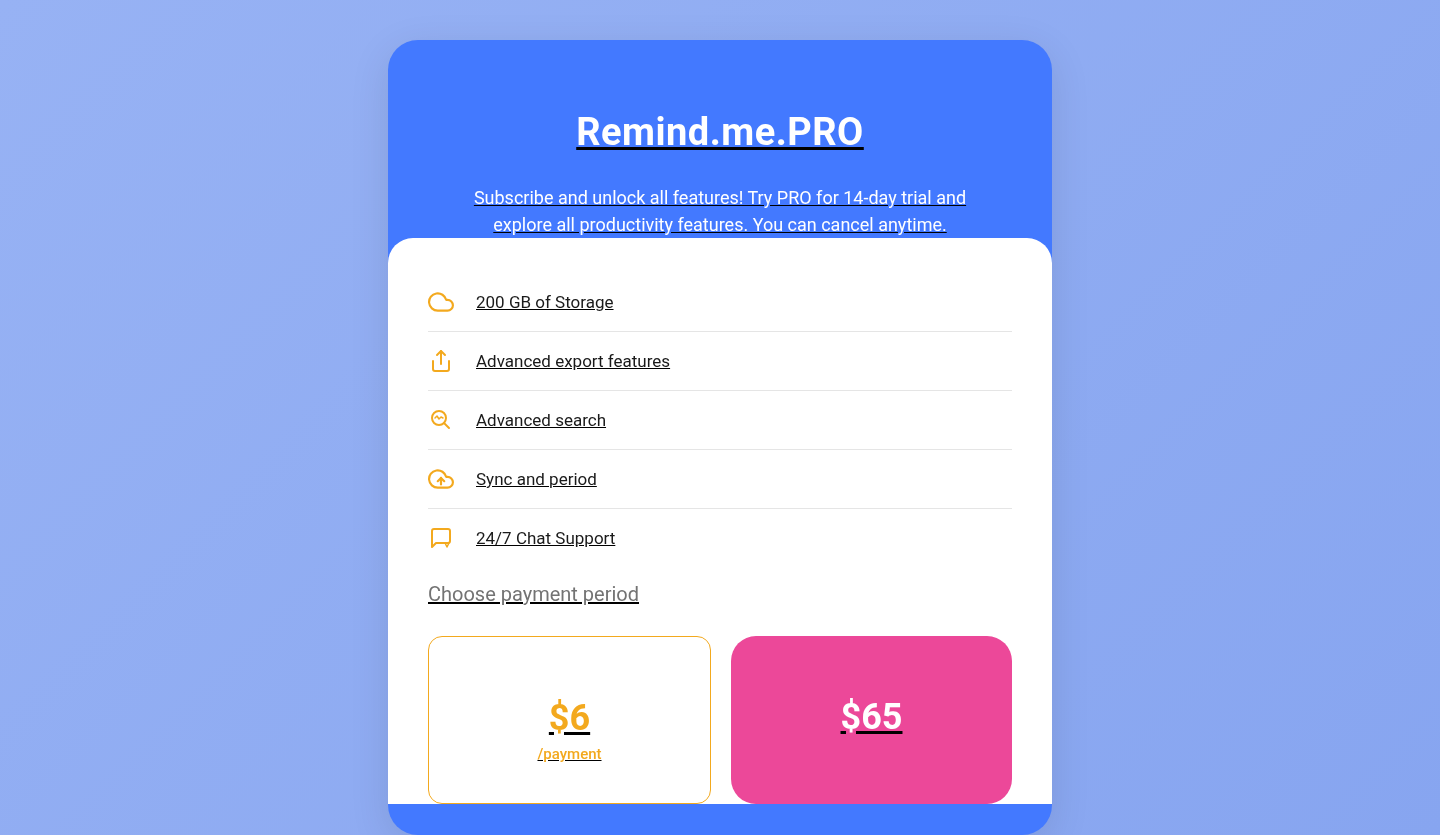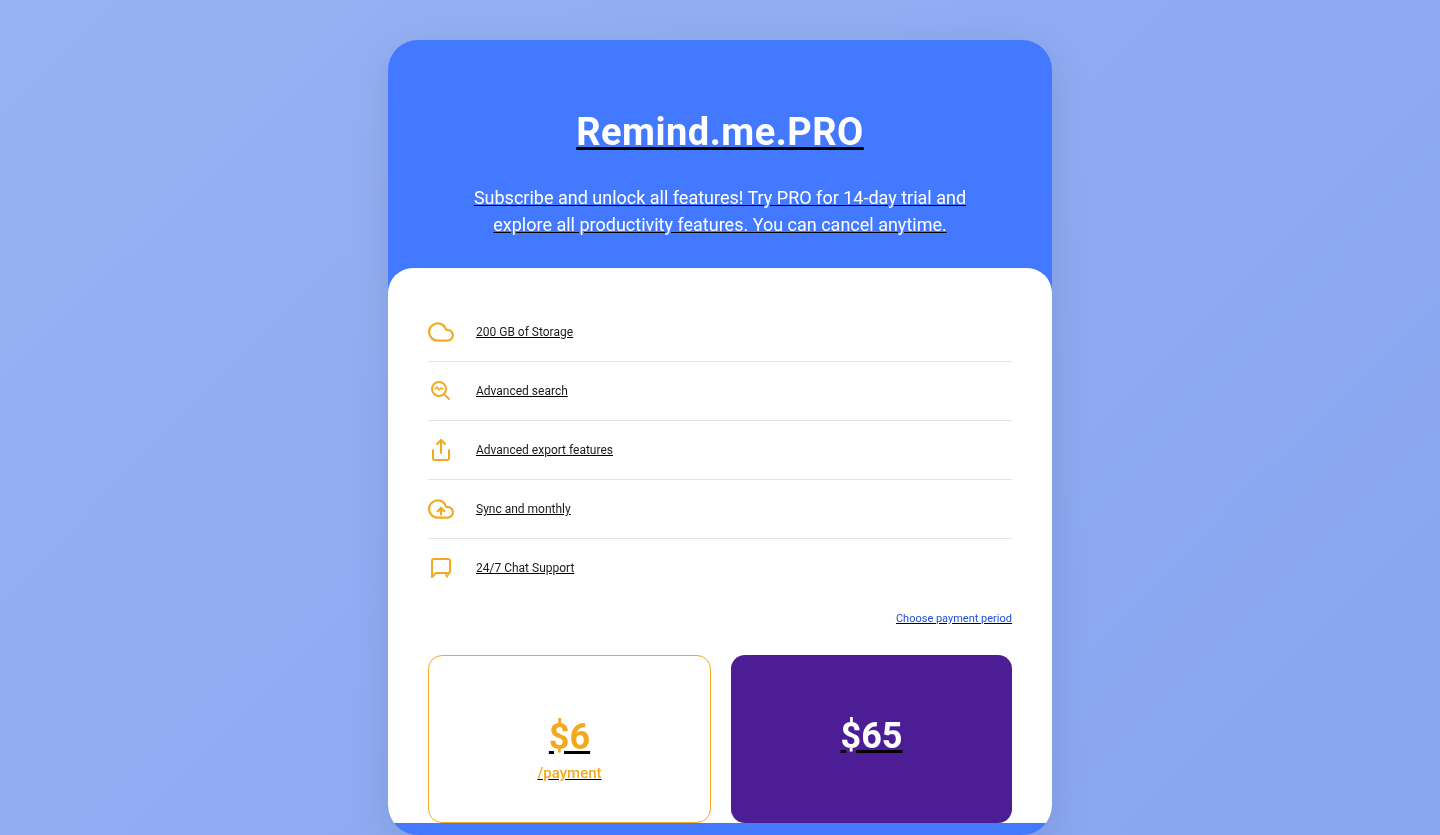--- a/index.html
+++ b/index.html
@@ -32,21 +32,20 @@
       text-align: center;
       margin-bottom: 30px;
       letter-spacing: 0.5px;
     }
     .subtitle {
       color: #fff;
       font-size: 18px;
       text-align: center;
       padding: 0 60px;
       line-height: 1.5;
-      margin-bottom: 30px;
     }
     .inner-card {
       background: #fff;
       border-radius: 25px 25px 0 0;
       padding: 35px 40px 0 40px;
     }
     .feature-row {
       display: flex;
       align-items: center;
       gap: 22px;
@@ -58,46 +57,47 @@
     .feature-icon {
       width: 26px;
       height: 26px;
       flex-shrink: 0;
       display: flex;
       align-items: center;
       justify-content: center;
     }
     .feature-text {
       color: #1a1a1a;
-      font-size: 12px;
+      font-size: 17px;
     }
     .helper-text {
-      color: #1d4ed8;
-      font-size: 11px;
-      text-align: right;
+      color: #737373;
+      font-size: 20px;
+      text-align: left;
       margin-top: 15px;
       margin-bottom: 30px;
     }
     .plans {
       display: flex;
       gap: 20px;
     }
     .plan-card {
       flex: 1;
       border-radius: 14px;
       padding: 60px 20px 40px 20px;
       text-align: center;
       cursor: pointer;
     }
     .plan-monthly {
       background: #fff;
       border: 1.5px solid #f3a91e;
     }
     .plan-annually {
-      background: #4c1d95;
+      background: #ec4899;
+      border-radius: 25px;
     }
     .plan-price {
       font-size: 36px;
       font-weight: 700;
       margin-bottom: 6px;
     }
     .plan-monthly .plan-price {
       color: #f3a91e;
     }
     .plan-annually .plan-price {
@@ -128,48 +128,48 @@
         <svg viewBox="0 0 24 24" width="26" height="26" fill="none" stroke="#f3a91e" stroke-width="2" stroke-linecap="round" stroke-linejoin="round">
             <path d="M18 10h-1.26A8 8 0 1 0 9 20h9a5 5 0 0 0 0-10z"></path>
           </svg>
       </span>
       <span class="feature-text">200 GB of Storage</span>
     </div>
 
     <div class="feature-row">
       <span class="feature-icon">
         <svg viewBox="0 0 24 24" width="24" height="24" fill="none" stroke="#f3a91e" stroke-width="2" stroke-linecap="round" stroke-linejoin="round">
+            <path d="M4 12v8a2 2 0 0 0 2 2h12a2 2 0 0 0 2-2v-8"></path>
+            <polyline points="16 6 12 2 8 6"></polyline>
+            <line x1="12" y1="2" x2="12" y2="15"></line>
+          </svg>
+      </span>
+      <span class="feature-text">Advanced export features</span>
+    </div>
+
+    <div class="feature-row">
+      <span class="feature-icon">
+        <svg viewBox="0 0 24 24" width="24" height="24" fill="none" stroke="#f3a91e" stroke-width="2" stroke-linecap="round" stroke-linejoin="round">
             <circle cx="10" cy="10" r="7"></circle>
             <line x1="20" y1="20" x2="15" y2="15"></line>
             <path d="M6 10 L8 8 L10 11 L12 9 L14 10" stroke-width="1.5"></path>
           </svg>
       </span>
       <span class="feature-text">Advanced search</span>
     </div>
 
     <div class="feature-row">
       <span class="feature-icon">
-        <svg viewBox="0 0 24 24" width="24" height="24" fill="none" stroke="#f3a91e" stroke-width="2" stroke-linecap="round" stroke-linejoin="round">
-            <path d="M4 12v8a2 2 0 0 0 2 2h12a2 2 0 0 0 2-2v-8"></path>
-            <polyline points="16 6 12 2 8 6"></polyline>
-            <line x1="12" y1="2" x2="12" y2="15"></line>
-          </svg>
-      </span>
-      <span class="feature-text">Advanced export features</span>
-    </div>
-
-    <div class="feature-row">
-      <span class="feature-icon">
         <svg viewBox="0 0 24 24" width="26" height="26" fill="none" stroke="#f3a91e" stroke-width="2" stroke-linecap="round" stroke-linejoin="round">
             <path d="M18 10h-1.26A8 8 0 1 0 9 20h9a5 5 0 0 0 0-10z"></path>
             <polyline points="9 14 12 11 15 14"></polyline>
             <line x1="12" y1="17" x2="12" y2="11"></line>
           </svg>
       </span>
-      <span class="feature-text">Sync and monthly</span>
+      <span class="feature-text">Sync and period</span>
     </div>
 
     <div class="feature-row">
       <span class="feature-icon">
         <svg viewBox="0 0 24 24" width="24" height="24" fill="none" stroke="#f3a91e" stroke-width="2" stroke-linecap="round" stroke-linejoin="round">
             <path d="M21 15a2 2 0 0 1-2 2H7l-4 4V5a2 2 0 0 1 2-2h14a2 2 0 0 1 2 2z"></path>
             <polyline points="16 17 18 21 20 17" stroke-width="1.5"></polyline>
           </svg>
       </span>
       <span class="feature-text">24/7 Chat Support</span>

